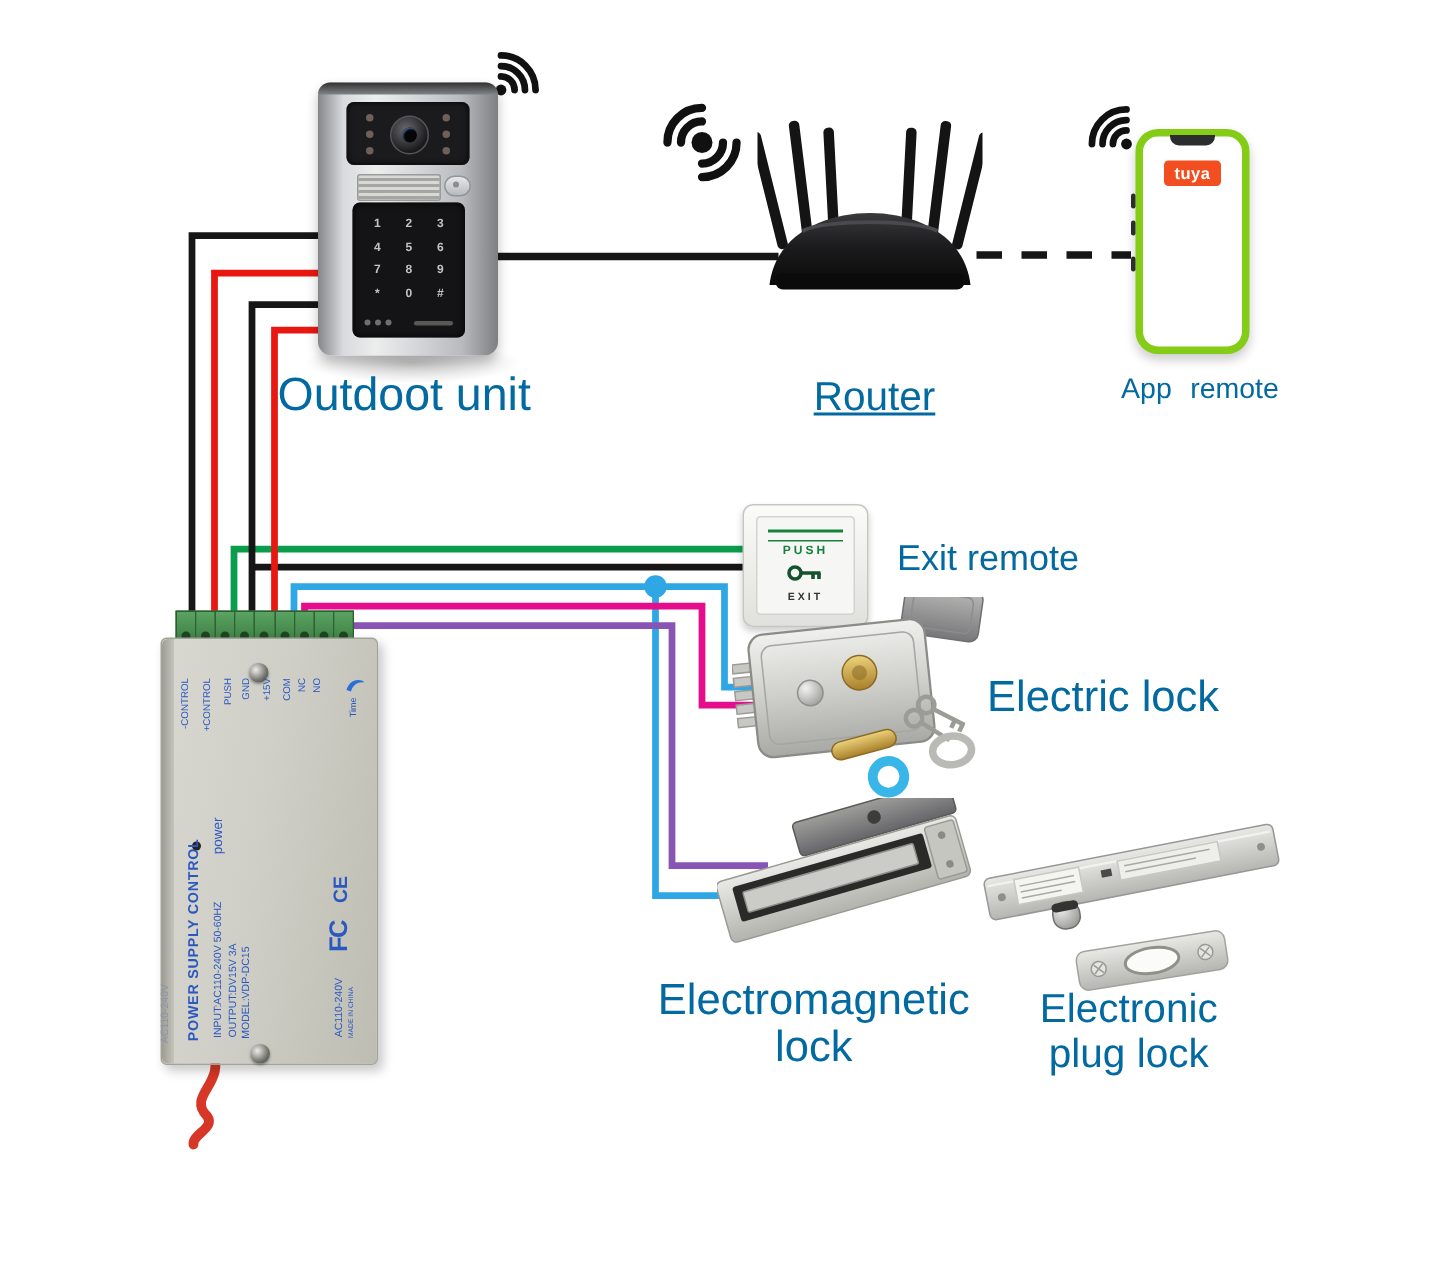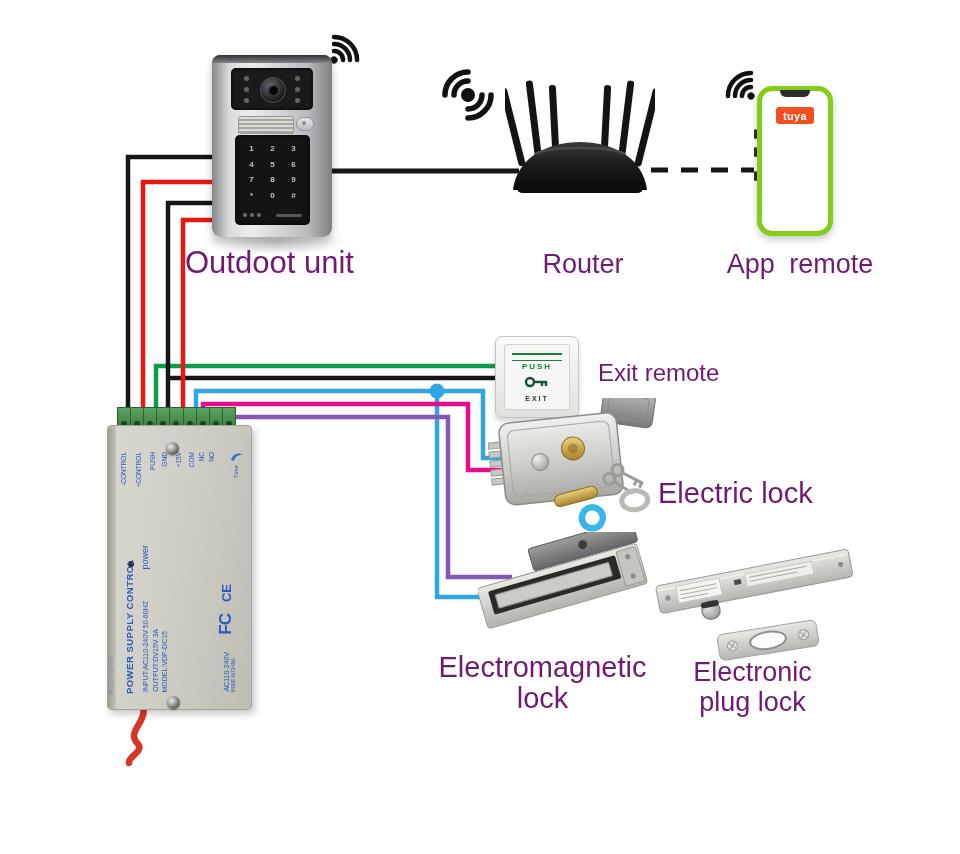--- a/index.html
+++ b/index.html
@@ -1,21 +1,21 @@
 <!DOCTYPE html>
 <html><head>
 <meta charset="utf-8">
 <style>
   html,body{margin:0;padding:0;background:#ffffff;}
   #stage{position:relative;width:960px;height:854px;background:#ffffff;overflow:hidden;
          font-family:"Liberation Sans",sans-serif;}
   svg{display:block;}
   #wires{position:absolute;left:0;top:0;z-index:1;}
   .dev{position:absolute;z-index:2;}
-  .lbl{position:absolute;z-index:3;color:#701a75;line-height:1.08;}
+  .lbl{position:absolute;z-index:3;color:#0369a1;line-height:1.08;}
   
   #outdoor-unit{left:212px;top:55px;width:120px;height:182px;border-radius:9px;
     background:linear-gradient(90deg,#85868a 0%,#d9dadd 14%,#eceded 32%,#d4d5d8 56%,#b9babd 80%,#7e7f82 100%);
     box-shadow:0 4px 8px rgba(0,0,0,.25);}
   #outdoor-unit::before{content:'';position:absolute;left:0;top:0;right:0;height:8px;
     border-radius:9px 9px 0 0;background:linear-gradient(#313133,#828386);}
   .cam-panel{position:absolute;left:19px;top:13px;width:82px;height:42px;background:#1b1b1d;
     border-radius:5px;box-shadow:inset 0 0 4px #000;}
   .led{position:absolute;width:5px;height:5px;border-radius:50%;background:#6e6257;}
   .lens-outer{position:absolute;left:29px;top:9px;width:24px;height:24px;border-radius:50%;
@@ -74,25 +74,25 @@
     width:6px;height:6px;border-radius:50%;background:#1d4521;}
   .screw{position:absolute;width:13px;height:13px;border-radius:50%;
     background:radial-gradient(circle at 35% 35%,#ececea,#72726c 60%,#403f3b);
     box-shadow:0 1px 2px rgba(0,0,0,.4);}
   .holedot{position:absolute;width:6px;height:6px;border-radius:50%;background:#26261f;}
   .vt{position:absolute;writing-mode:vertical-rl;transform:rotate(180deg);white-space:nowrap;
     color:#2b57c0;z-index:3;}
   .vt-gray{color:#8a93a8;}
   
   #lbl-outdoor{left:185px;top:246px;font-size:31px;}
-  #lbl-router{left:498px;top:250px;width:170px;text-align:center;font-size:27px;}
-  #lbl-app{left:700px;top:250px;width:200px;text-align:center;font-size:27px;}
+  #lbl-router{left:498px;top:250px;width:170px;text-align:center;font-size:27px;text-decoration:underline;}
+  #lbl-app{left:700px;top:250px;width:200px;text-align:center;font-size:19px;}
   #lbl-app .l1{word-spacing:7px;}
   #lbl-exit{left:598px;top:360px;font-size:24px;}
-  #lbl-electric{left:658px;top:450px;font-size:29px;margin-top:28px;}
+  #lbl-electric{left:658px;top:450px;font-size:29px;}
   #lbl-emlock{left:425px;top:652px;width:235px;text-align:center;font-size:29px;line-height:31px;}
   #lbl-pluglock{left:655px;top:657px;width:195px;text-align:center;font-size:27px;line-height:30px;}
 </style>
 </head>
 <body>
 
 <div id="stage">
 
   <div class="unit-shadow"></div>
 

